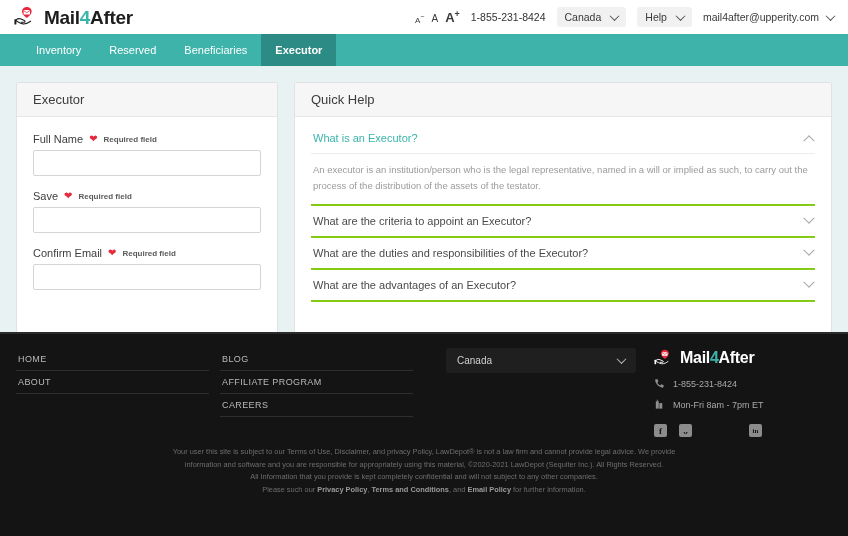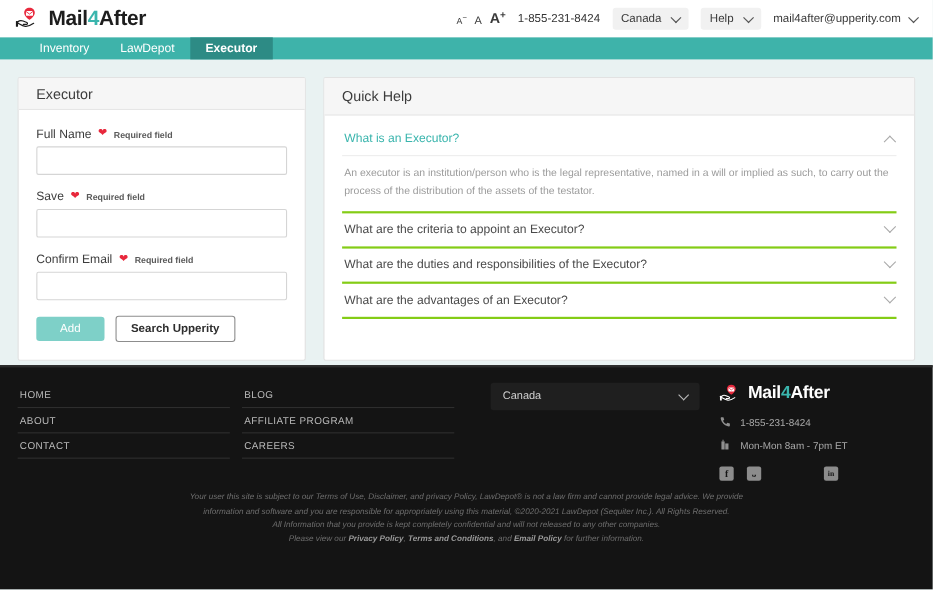--- a/index.html
+++ b/index.html
@@ -41,21 +41,21 @@
     padding: 0 8px; font-size: 10.5px; color: #3a3a3a;
   }
   .acct { display: flex; align-items: center; gap: 8px;
           font-size: 10.5px; color: #3a3a3a; }
   .chev { width: 7px; height: 7px; border-right: 1.4px solid #555;
           border-bottom: 1.4px solid #555; transform: rotate(45deg)
           translate(-1px,-1px); flex: none; }
 
   
   .nav {
-    height: 20px; background: #3eb3aa; display: flex; align-items: stretch;
+    height: 32px; background: #3eb3aa; display: flex; align-items: stretch;
     padding-left: 22px;
   }
   .nav-item {
     display: flex; align-items: center; padding: 0 14px;
     color: #ffffff; font-size: 11px; cursor: pointer;
   }
   .nav-item.active { background: #2d8b85; font-weight: bold; }
 
   
   .main {
@@ -153,21 +153,21 @@
   }
   .fsocial { display: flex; gap: 12px; margin-top: 14px; }
   .sq {
     width: 13px; height: 13px; background: #8c8c8c; border-radius: 2px;
     display: flex; align-items: center; justify-content: center;
     color: #141414; font-size: 9px; font-weight: bold; cursor: pointer;
     font-family: "Liberation Serif", serif;
   }
   .legal {
     text-align: center; color: #6e6e6e; font-size: 7.4px;
-    line-height: 1.7; padding: 9px 80px 0 80px; font-style: italic;
+    line-height: 1.7; padding: 9px 80px 0 80px;
   }
   .legal b { color: #9a9a9a; }
 </style>
 </head>
 <body>
 
 <div class="topbar">
   <div class="logo">
     <span class="logo-mark">
       <svg viewBox="0 0 26 24" width="26" height="24">
@@ -199,21 +199,22 @@
     </div>
     <div class="acct">
       <span>mail4after@upperity.com</span>
       <span class="chev"></span>
     </div>
   </div>
 </div>
 
 <div class="nav">
   <div class="nav-item">Inventory</div>
-  <div class="nav-item">LawDepot</div>
+  <div class="nav-item">Reserved</div>
+  <div class="nav-item">Beneficiaries</div>
   <div class="nav-item active">Executor</div>
 </div>
 
 <div class="main">
 
   <div class="card card-left">
     <div class="card-head">Executor</div>
     <div class="card-body">
 
       <div class="field">
@@ -236,24 +237,20 @@
 
       <div class="field">
         <div class="flabel">
           <span class="name">Confirm Email</span>
           <span class="heart">❤</span>
           <span class="req">Required field</span>
         </div>
         <input class="input" type="text" value="" style="">
       </div>
 
-      <div class="btnrow">
-        <button class="btn-add">Add</button>
-        <button class="btn-search">Search Upperity</button>
-      </div>
     </div>
   </div>
 
   <div class="card card-right">
     <div class="card-head">Quick Help</div>
     <div class="card-body" style="padding:6px 16px;">
 
       <div class="acc-item open">
         <div class="acc-head">
           <span class="acc-q">What is an Executor?</span>
@@ -290,21 +287,20 @@
 <div class="savebar">
   <button class="btn-save">Save &amp; Continue</button>
 </div>
 
 <div class="footer">
   <div class="fcols">
 
     <div class="fcol-links">
       <div class="flink">HOME</div>
       <div class="flink">ABOUT</div>
-      <div class="flink">CONTACT</div>
     </div>
 
     <div class="fcol-links">
       <div class="flink">BLOG</div>
       <div class="flink">AFFILIATE PROGRAM</div>
       <div class="flink">CAREERS</div>
     </div>
 
     <div class="fcol-select">
       <div class="fselect">
@@ -334,32 +330,32 @@
         </svg>
         <span>1-855-231-8424</span>
       </div>
 
       <div class="fcontact">
         <svg width="11" height="11" viewBox="0 0 12 12">
           <rect x="2" y="2.5" width="3.2" height="8" fill="#8f8f8f"></rect>
           <rect x="5.8" y="4.5" width="3.2" height="6" fill="#8f8f8f"></rect>
           <rect x="3.1" y="0.8" width="1" height="2" fill="#8f8f8f"></rect>
         </svg>
-        <span>Mon-Mon 8am - 7pm ET</span>
+        <span>Mon-Fri 8am - 7pm ET</span>
       </div>
 
       <div class="fsocial">
         <span class="sq">f</span>
         <span class="sq">ᴗ</span>
         <span class="sq" style="font-size:7px;margin-left:45px;">in</span>
       </div>
     </div>
   </div>
 
   <div class="legal">
     <div>Your user this site is subject to our Terms of Use, Disclaimer, and privacy Policy, LawDepot® is not a law firm and cannot provide legal advice. We provide</div>
     <div>information and software and you are responsible for appropriately using this material, ©2020-2021 LawDepot (Sequiter Inc.). All Rights Reserved.</div>
-    <div>All Information that you provide is kept completely confidential and will not released to any other companies.</div>
+    <div>All Information that you provide is kept completely confidential and will not subject to any other companies.</div>
     <div>
-      <span>Please view our </span><b>Privacy Policy</b><span>, </span><b>Terms and Conditions</b><span>, and </span><b>Email Policy</b><span> for further information.</span>
+      <span>Please such our </span><b>Privacy Policy</b><span>, </span><b>Terms and Conditions</b><span>, and </span><b>Email Policy</b><span> for further information.</span>
     </div>
   </div>
 </div>
 
 </body></html>

